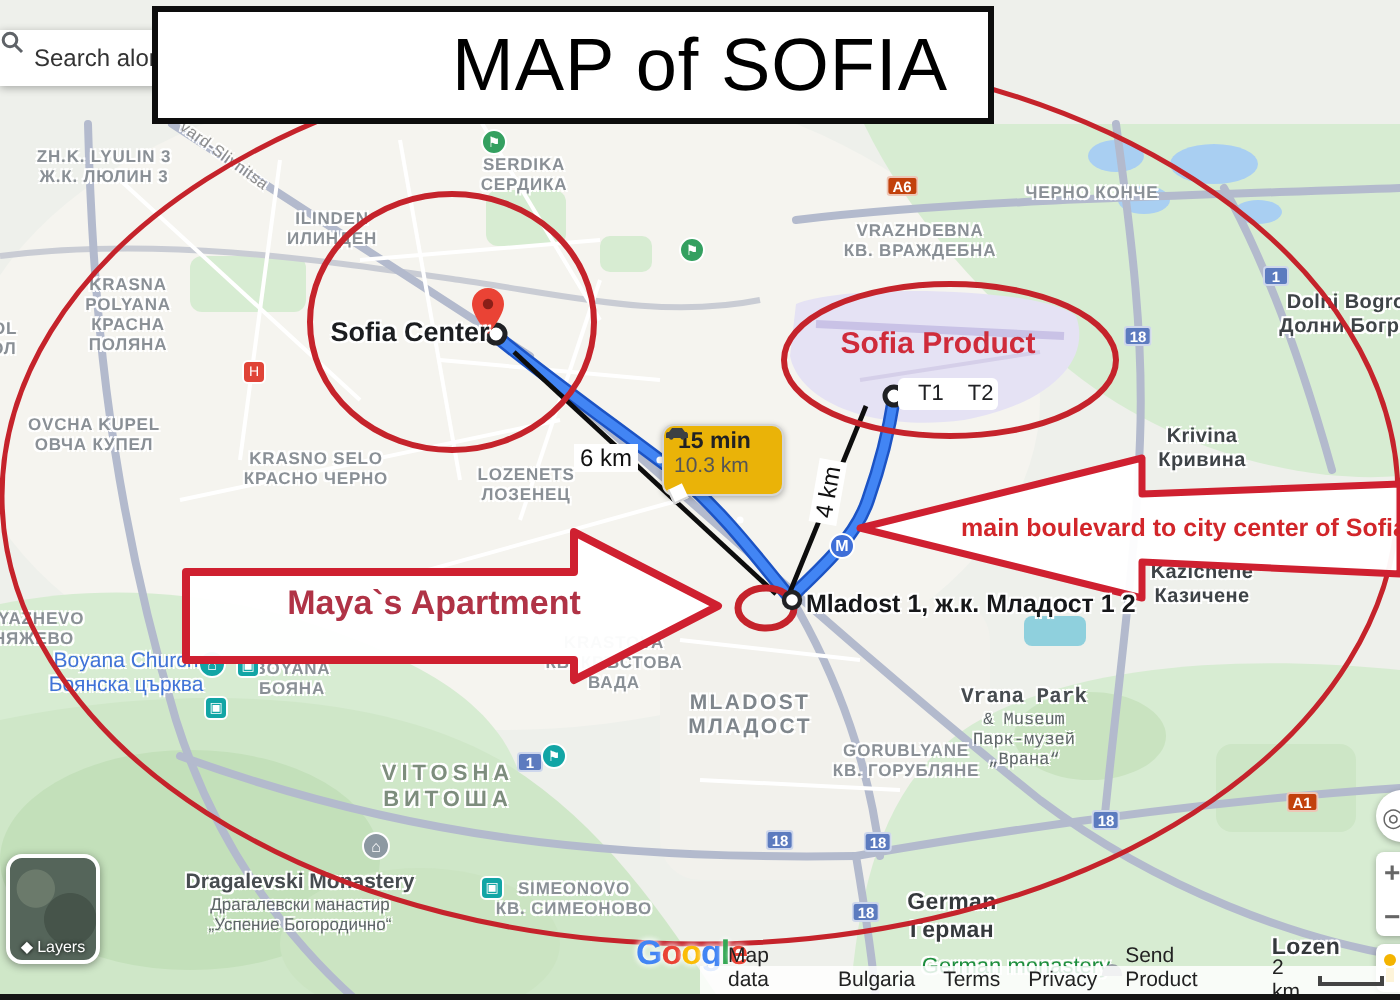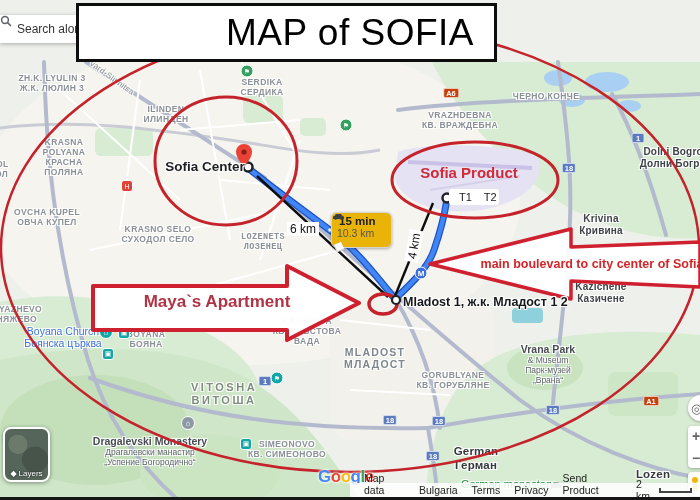--- a/index.html
+++ b/index.html
@@ -212,23 +212,23 @@
         <div class="line">POLYANA</div>
         <div class="line">КРАСНА</div>
         <div class="line">ПОЛЯНА</div>
       </div>
       <div class="mlabel district" style="left: 47px; top: 217px;">
         <div class="line">OVCHA KUPEL</div>
         <div class="line">ОВЧА КУПЕЛ</div>
       </div>
       <div class="mlabel district" style="left: 158px; top: 234px;">
         <div class="line">KRASNO SELO</div>
-        <div class="line">СУХОДОЛ СЕЛО</div>
-      </div>
-      <div class="mlabel district" style="left: 263px; top: 242px; font-family: Liberation Mono, monospace;">
+        <div class="line">КРАСНО ЧЕРНО</div>
+      </div>
+      <div class="mlabel district" style="left: 263px; top: 242px;">
         <div class="line">LOZENETS</div>
         <div class="line">ЛОЗЕНЕЦ</div>
       </div>
       <div class="mlabel district" style="left: 307px; top: 331px;">
         <div class="line">KRASTOVA</div>
         <div class="line">КВ. КРЪСТОВА</div>
         <div class="line">ВАДА</div>
       </div>
       <div class="mlabel poi-blue" style="left: 63px; top: 337px;">
         <div class="line">Boyana Church</div>
@@ -256,21 +256,21 @@
         <div class="line">МЛАДОСТ</div>
       </div>
       <div class="mlabel district" style="left: 287px; top: 449px;">
         <div class="line">SIMEONOVO</div>
         <div class="line">КВ. СИМЕОНОВО</div>
       </div>
       <div class="mlabel district" style="left: 453px; top: 380px;">
         <div class="line">GORUBLYANE</div>
         <div class="line">КВ. ГОРУБЛЯНЕ</div>
       </div>
-      <div class="mlabel poi-dark" style="left: 548px; top: 364px;">
+      <div class="mlabel poi-dark" style="left: 512px; top: 364px; font-family: Liberation Mono, monospace;">
         <div class="line">Vrana Park</div>
         <div class="line">&amp; Museum</div>
         <div class="line">Парк-музей</div>
         <div class="line">„Врана“</div>
       </div>
       <div class="mlabel town-lg" style="left: 476px; top: 459px;">
         <div class="line">German</div>
         <div class="line">Герман</div>
       </div>
       <div class="mlabel poi-green" style="left: 508px; top: 484px;">

